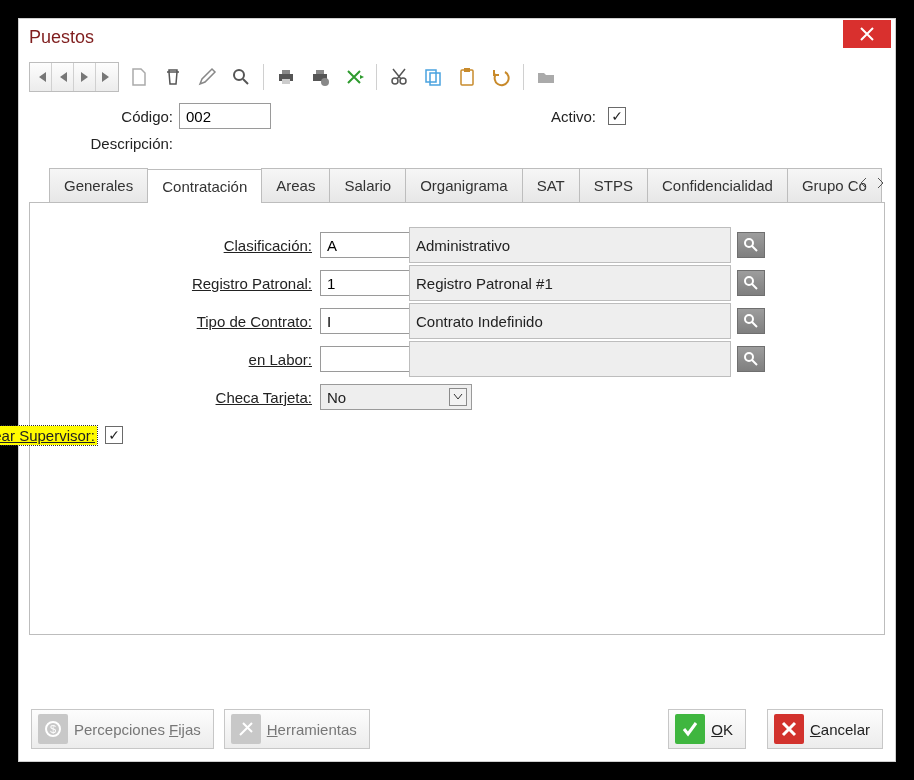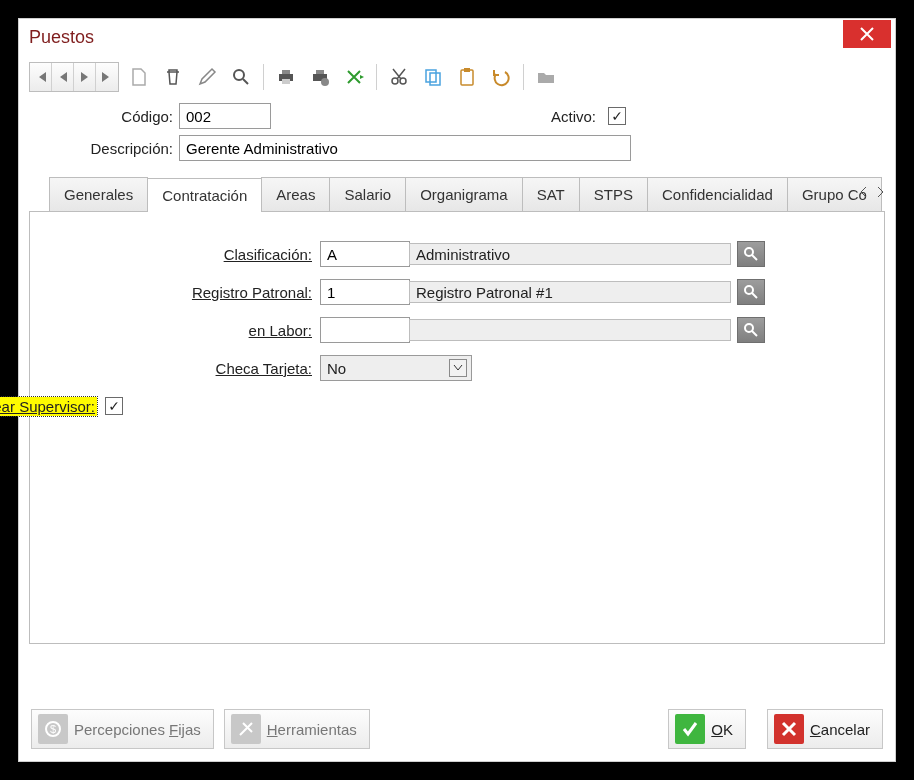--- a/index.html
+++ b/index.html
@@ -129,21 +129,21 @@
     height: 432px;
     padding: 28px 20px;
   }
   .frow { display: flex; align-items: center; margin-bottom: 10px; height: 28px; }
   .flabel { width: 270px; text-align: right; padding-right: 8px; font-size: 15px; text-decoration: underline; }
   .fcode {
     width: 90px; height: 26px;
     border: 1px solid #9a9a9a; padding: 2px 6px; font-size: 15px; background:#fff;
   }
   .fread {
-    flex: 0 0 322px; height: 22px;
+    flex: 0 0 322px; height: 36px;
     border: 1px solid #bdbdbd; background: #eee; padding: 2px 6px; font-size: 15px;
     margin-left: -1px;
     display: flex; align-items: center;
   }
   .lookup-btn {
     width: 28px; height: 26px; margin-left: 6px;
     background: linear-gradient(#9d9d9d,#7f7f7f);
     border: 1px solid #6f6f6f;
     display: flex; align-items: center; justify-content: center;
   }
@@ -308,21 +308,20 @@
     <div class="hrow">
       <span class="hlabel">Código:</span>
       <input class="hinput codigo-input" value="002" style="">
       <div class="activo-wrap">
         <span class="activo-label">Activo:</span>
         <div class="checkbox checked"></div>
       </div>
     </div>
     <div class="hrow">
       <span class="hlabel">Descripción:</span>
-      <input class="hinput desc-input" value="Gerente Administrativo" style="">
     </div>
   </div>
 
   <div class="tabstrip">
     <div class="tab">Generales</div>
     <div class="tab active">Contratación</div>
     <div class="tab">Areas</div>
     <div class="tab">Salario</div>
     <div class="tab">Organigrama</div>
     <div class="tab">SAT</div>
@@ -363,20 +362,31 @@
       <input class="fcode" value="1" style="">
       <div class="fread">Registro Patronal #1</div>
       <div class="lookup-btn">
           <svg width="16" height="16">
             <circle cx="6" cy="6" r="4" fill="none" stroke="#fff" stroke-width="2"></circle>
             <path d="M9 9l5 5" stroke="#fff" stroke-width="2"></path>
           </svg>
         </div>
     </div>
 
+    <div class="frow">
+      <span class="flabel">Tipo de Contrato:</span>
+      <input class="fcode" value="I" style="">
+      <div class="fread">Contrato Indefinido</div>
+      <div class="lookup-btn">
+          <svg width="16" height="16">
+            <circle cx="6" cy="6" r="4" fill="none" stroke="#fff" stroke-width="2"></circle>
+            <path d="M9 9l5 5" stroke="#fff" stroke-width="2"></path>
+          </svg>
+        </div>
+    </div>
 
     <div class="frow">
       <span class="flabel">en Labor:</span>
       <input class="fcode" value="" style="">
       <div class="fread"></div>
       <div class="lookup-btn">
           <svg width="16" height="16">
             <circle cx="6" cy="6" r="4" fill="none" stroke="#fff" stroke-width="2"></circle>
             <path d="M9 9l5 5" stroke="#fff" stroke-width="2"></path>
           </svg>

